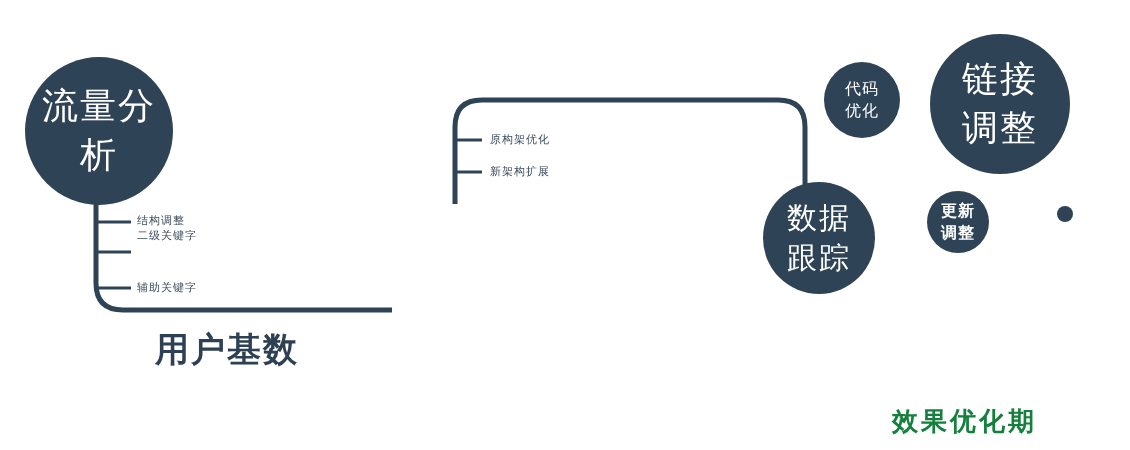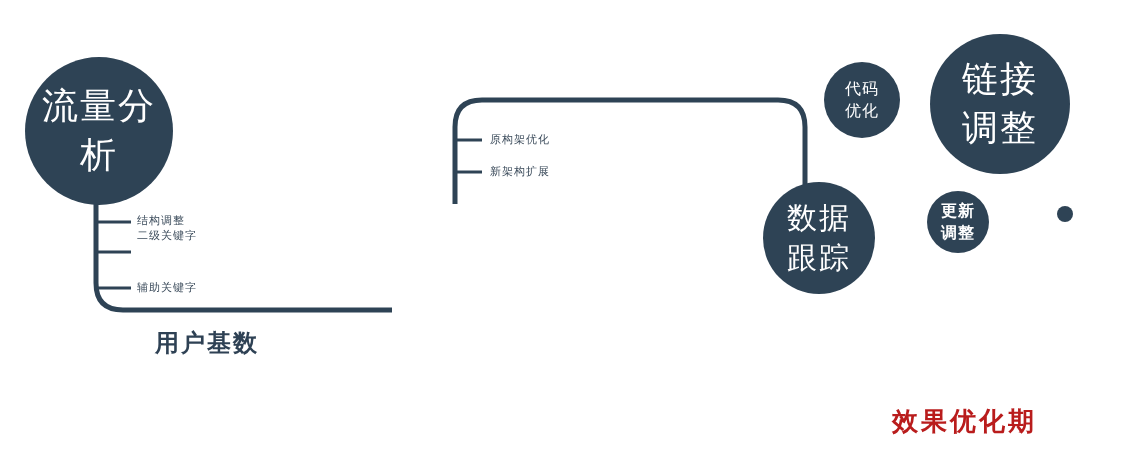--- a/index.html
+++ b/index.html
@@ -46,21 +46,21 @@
     letter-spacing: 2px;
   }
   .tick-label {
     position: absolute;
     color: #3a4a5a;
     font-size: 11px;
     letter-spacing: 1px;
   }
   .caption {
     position: absolute;
-    color: #b91c1c;
+    color: #15803d;
     font-weight: 600;
     letter-spacing: 3px;
   }
   .dot {
     position: absolute;
     border-radius: 50%;
     background: #2e4355;
   }
 </style>
 </head>
@@ -99,21 +99,21 @@
   </div>
 
   <div class="node" style="left:927px; top:191px; width:62px; height:62px; font-size:16px; font-weight:700; letter-spacing:1px;">
     <span>更新
 调整</span>
   </div>
 
 
   <div class="dot" style="left:1057px; top:206px; width:16px; height:16px;"></div>
 
-  <div class="edge-label" style="left:155px; top:327px; font-size:24px;">用户基数</div>
+  <div class="edge-label" style="left:155px; top:327px; font-size:34px;">用户基数</div>
 
 
   <div class="tick-label" style="left:137px; top:213px;">结构调整</div>
   <div class="tick-label" style="left:137px; top:228px;">二级关键字</div>
   <div class="tick-label" style="left:137px; top:280px;">辅助关键字</div>
 
   <div class="tick-label" style="left:490px; top:132px;">原构架优化</div>
   <div class="tick-label" style="left:490px; top:164px;">新架构扩展</div>
 
   <div class="caption" style="left:892px; top:404px; font-size:26px;">效果优化期</div>

